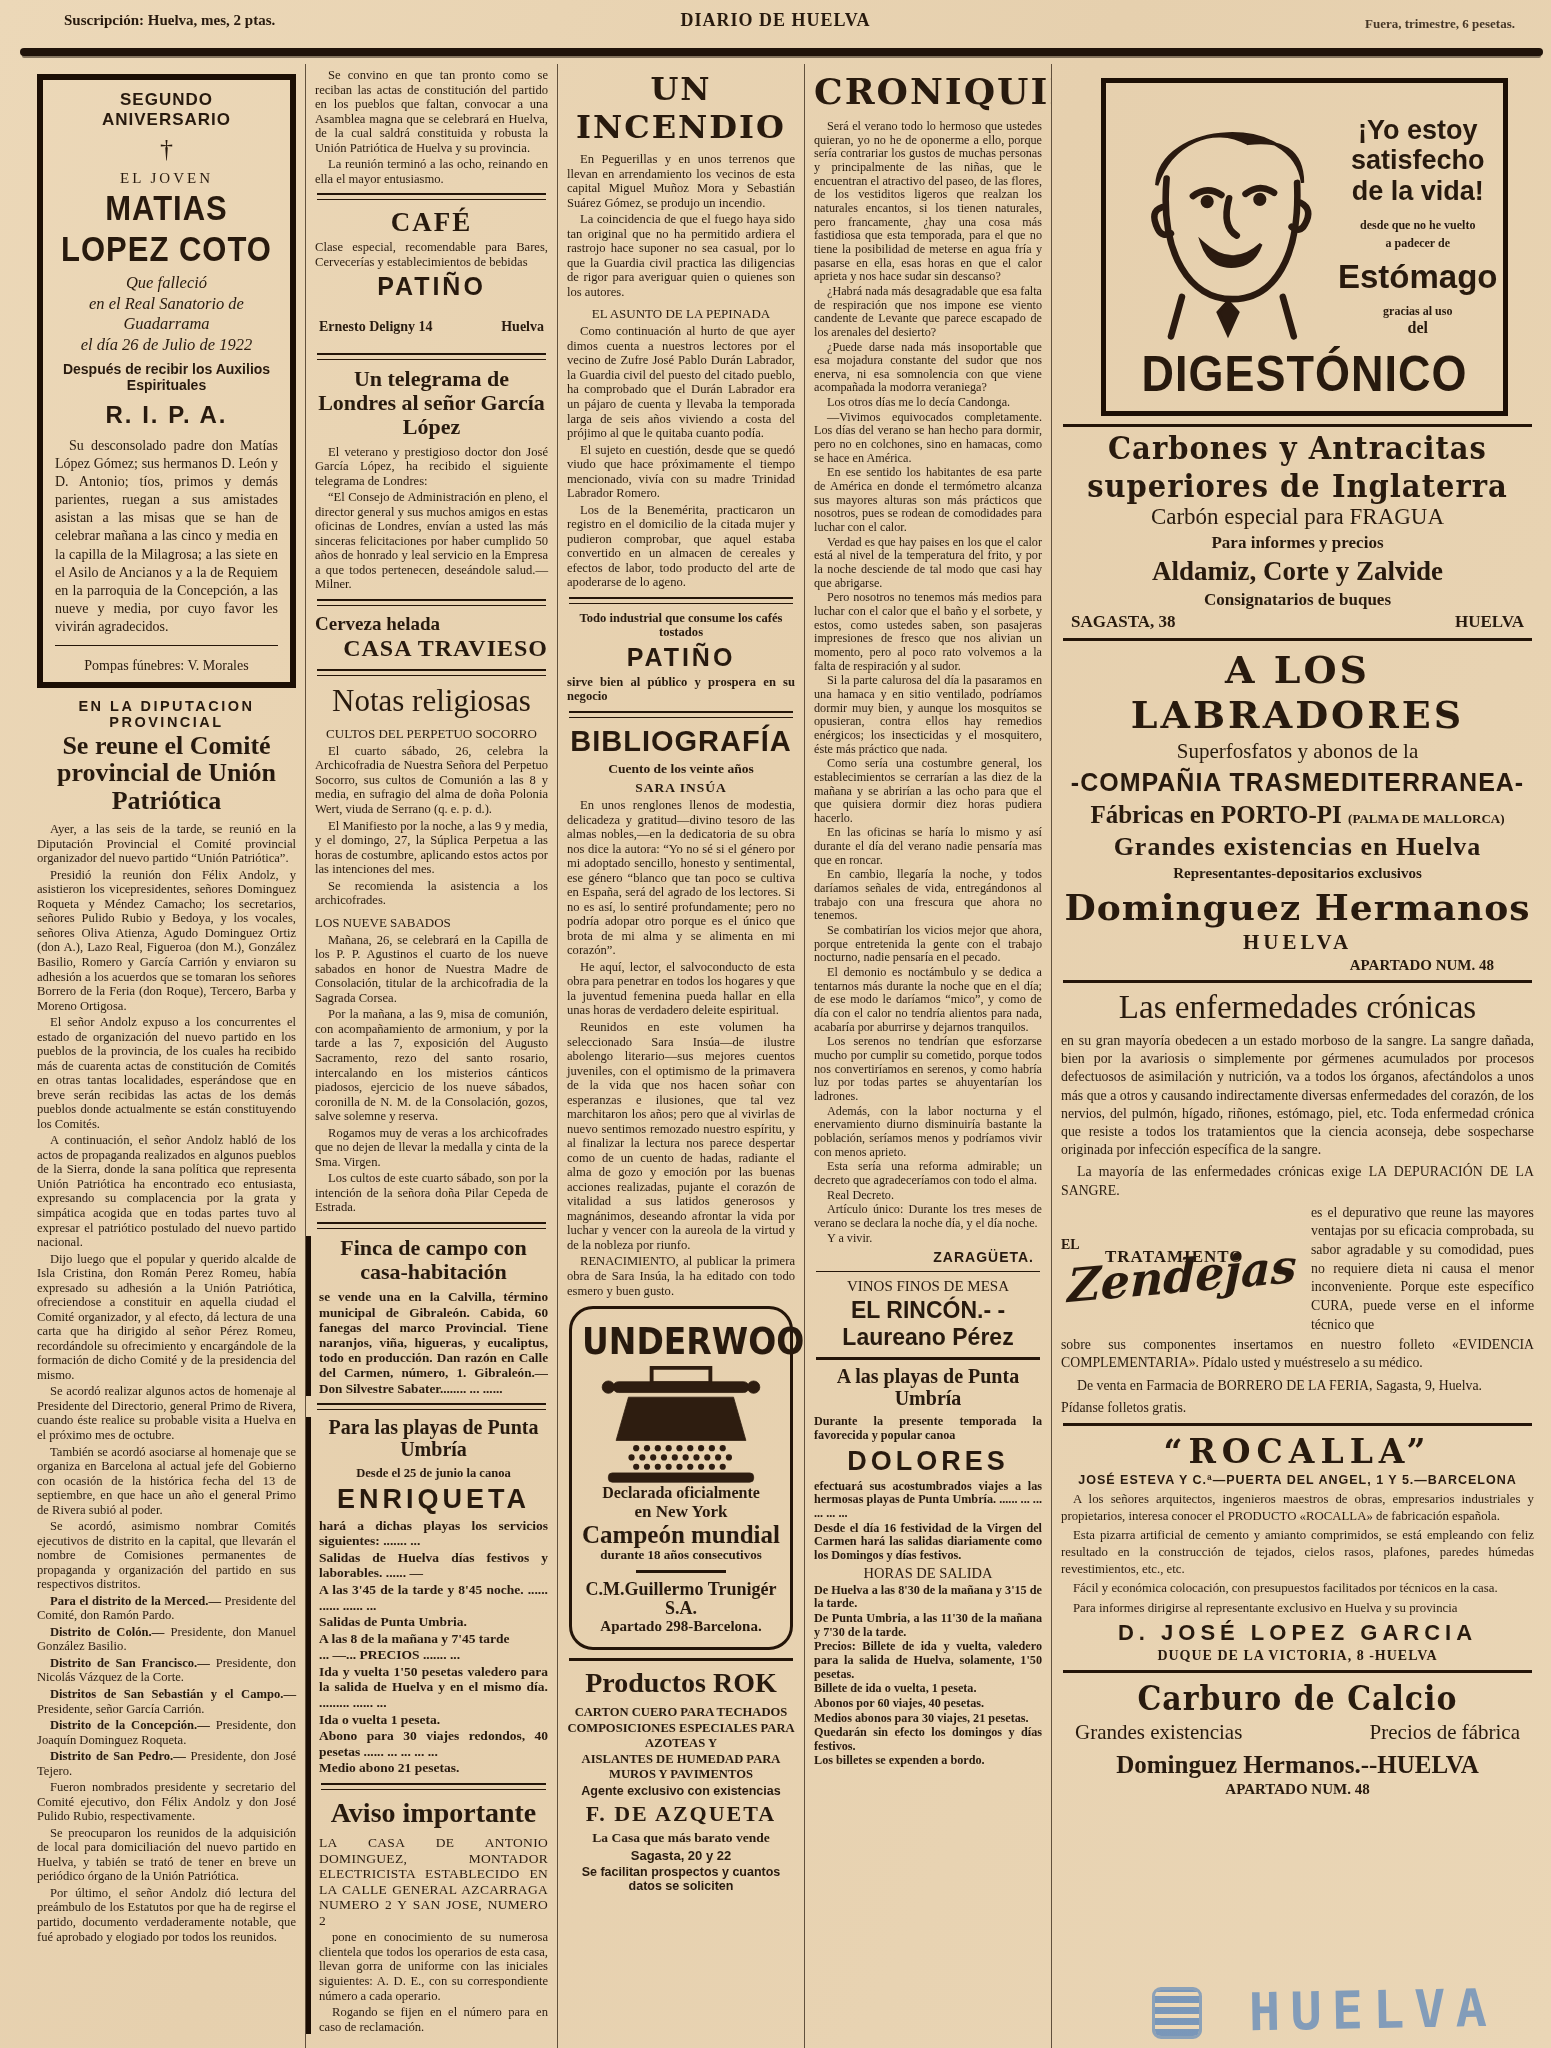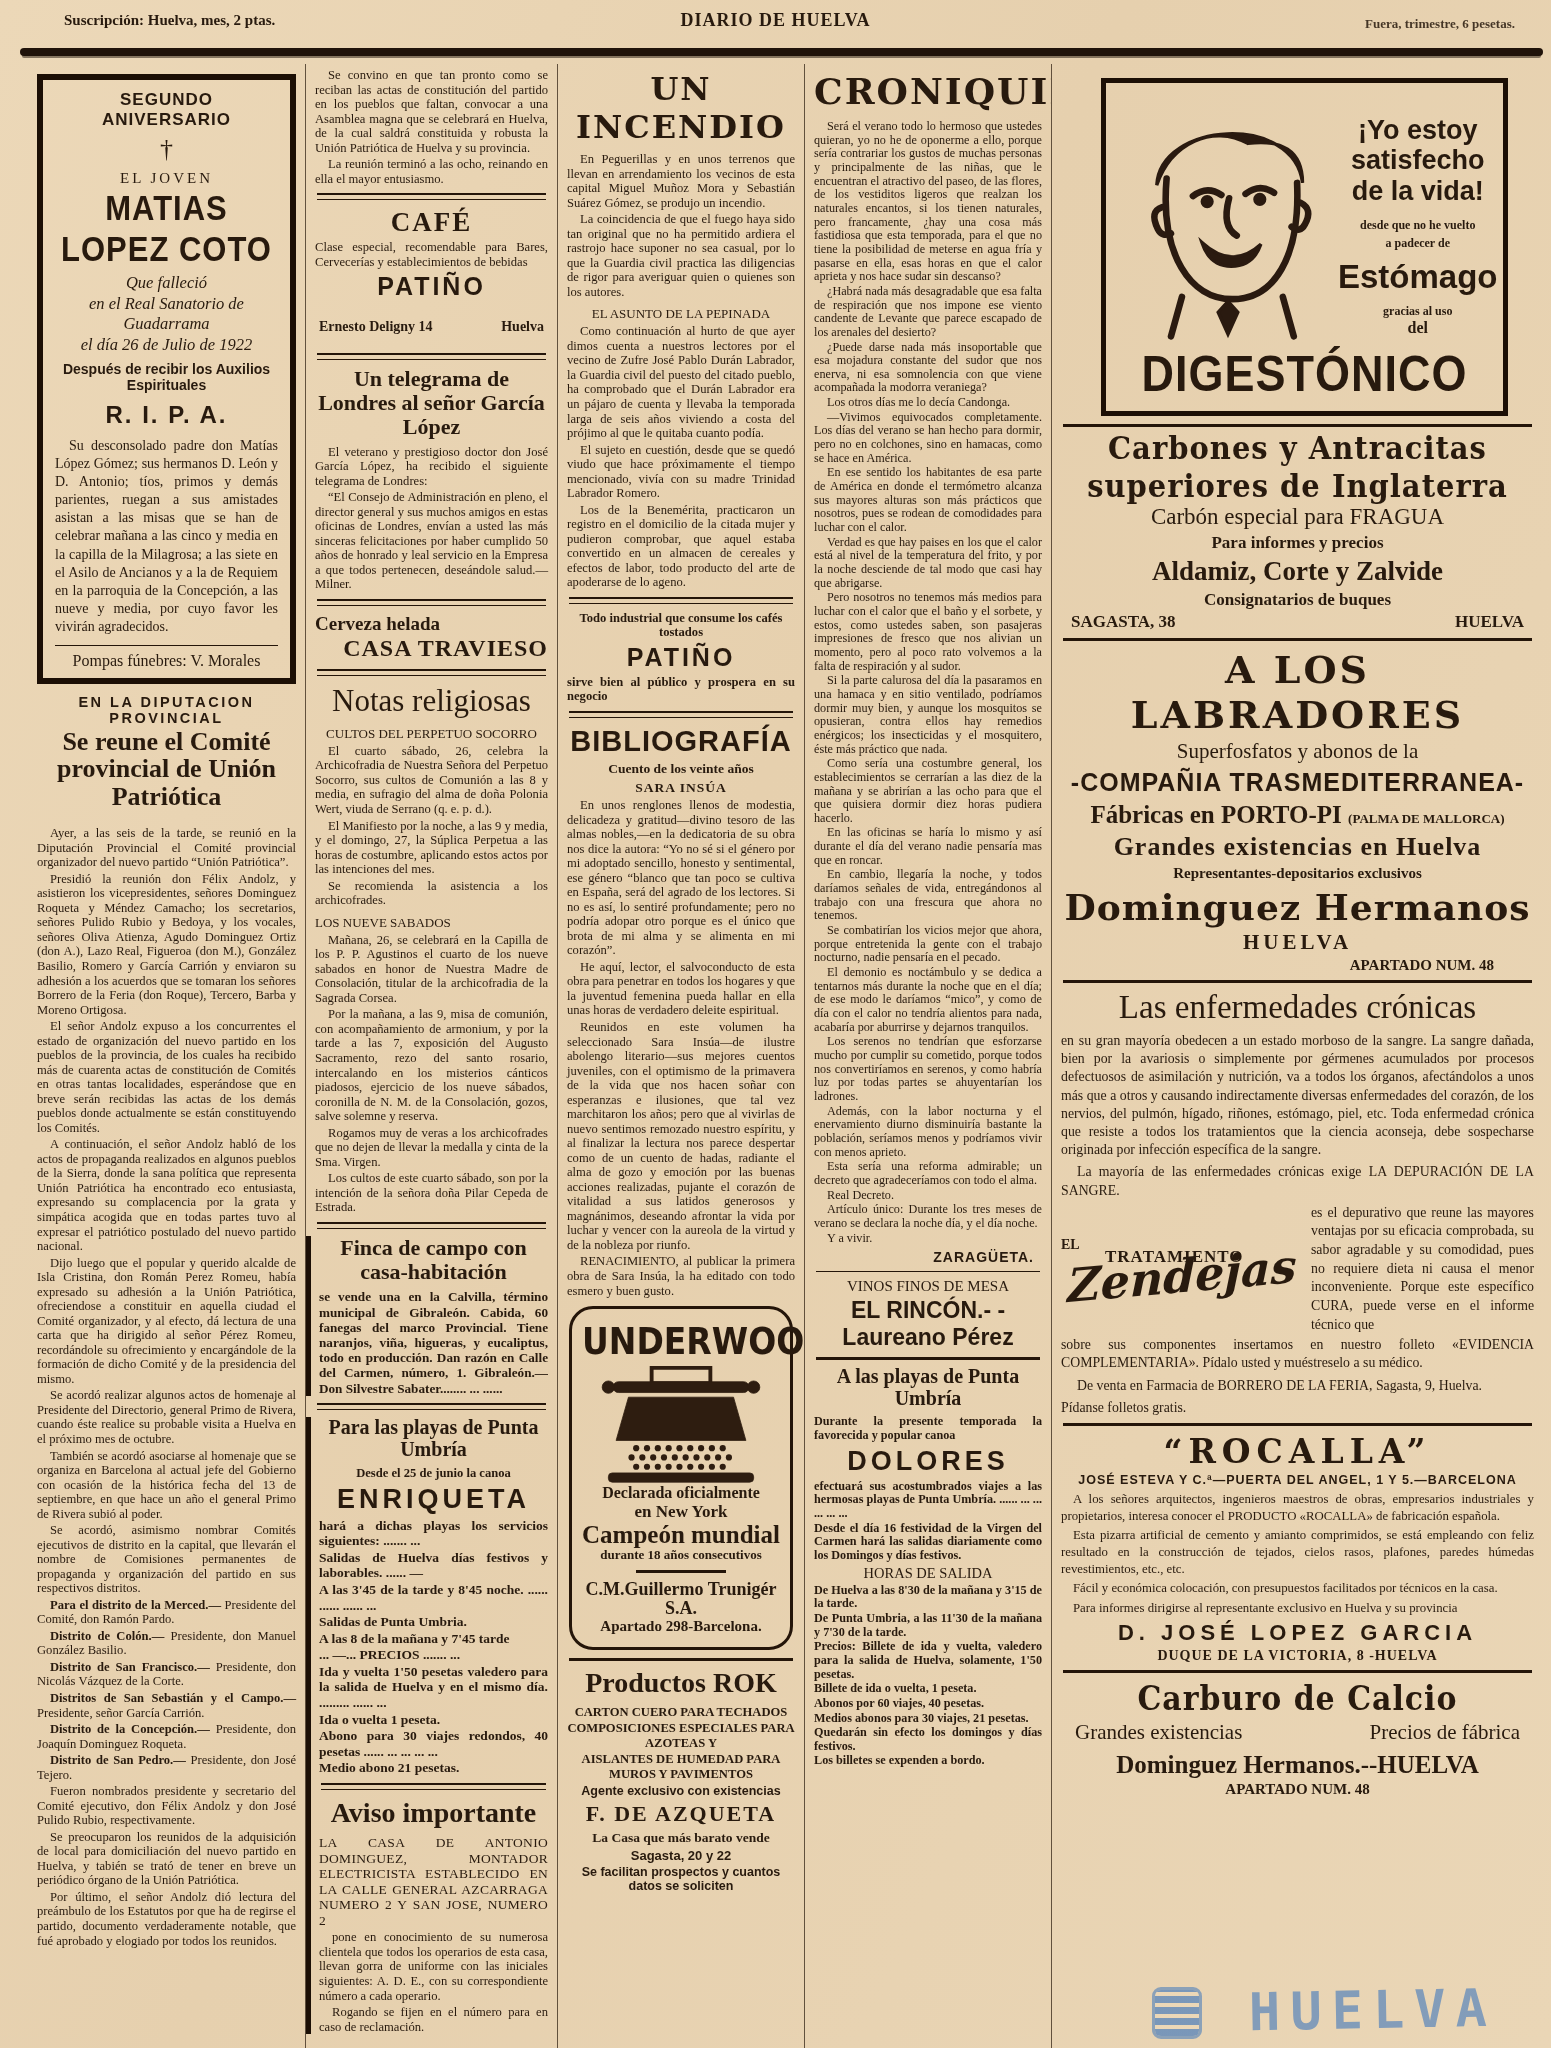--- a/index.html
+++ b/index.html
@@ -26,41 +26,41 @@
   .noind{text-indent:0;}
   .ctr{text-align:center;text-indent:0;}
   .rt{text-align:right;text-indent:0;}
   .b{font-weight:bold;}
   
   .rule-thin{border-top:1.5px solid #241509;margin:6px 2px;}
   .rule-thick{border-top:3.5px solid #241509;margin:6px 2px;}
   .rule-orn{height:4px;border-top:2.5px solid #241509;border-bottom:1.5px solid #241509;margin:7px 2px;}
   
   .kicker{font-family:"Liberation Sans",sans-serif;font-weight:bold;font-size:14.5px;letter-spacing:2.5px;text-align:center;margin:10px 0 2px;}
-  .head-lg{font-weight:bold;font-size:26px;line-height:1.06;text-align:center;margin:2px 0 16px;}
+  .head-lg{font-weight:bold;font-size:26px;line-height:1.06;text-align:center;margin:2px 0 8px;}
   .head-md{font-weight:bold;font-size:22px;line-height:1.08;text-align:center;margin:4px 0 6px;}
   .head-incendio{font-weight:bold;font-size:32px;letter-spacing:2px;text-align:center;margin:2px 0 6px;font-family:"DejaVu Serif",serif;}
   .head-croni{font-size:36px;letter-spacing:2px;text-align:center;margin:2px 0 8px;font-weight:bold;font-family:"DejaVu Serif",serif;}
   .head-biblio{font-family:"Liberation Sans",sans-serif;font-weight:bold;font-size:29px;letter-spacing:1px;text-align:center;margin:4px 0 2px;}
   .head-notas{font-size:31px;text-align:center;margin:2px 0 4px;font-weight:normal;}
   .head-serif-lg{font-size:28px;text-align:center;font-weight:bold;margin:4px 0 6px;}
   .subhead{font-weight:bold;font-size:13.5px;text-align:center;margin:3px 0 2px;}
   .caps-sub{font-size:13px;margin:7px 0 2px;text-indent:0;}
   .sig{font-family:"Liberation Sans",sans-serif;font-weight:bold;font-size:14px;text-align:right;letter-spacing:1px;margin:4px 8px 6px 0;}
   
   .obit{border:6px solid #1c0f05;padding:10px 12px 8px;margin:6px 0 10px;text-align:center;}
   .obit .t1{font-family:"Liberation Sans",sans-serif;font-weight:bold;font-size:17px;letter-spacing:1px;}
   .obit .cross{font-size:26px;margin:4px 0 2px;}
   .obit .lead{font-size:15px;letter-spacing:3px;margin:6px 0;}
   .obit .name{font-family:"Liberation Sans",sans-serif;font-weight:bold;font-size:31px;letter-spacing:1px;transform:scaleY(1.15);margin:4px 0 8px;}
   .obit .it{font-style:italic;font-size:16.5px;line-height:1.25;}
   .obit .aux{font-family:"Liberation Sans",sans-serif;font-weight:bold;font-size:14px;margin:5px 0;}
   .obit .rip{font-family:"Liberation Sans",sans-serif;font-weight:bold;font-size:24px;letter-spacing:2px;margin:8px 0;}
   .obit .body{text-align:justify;font-size:14px;line-height:1.3;text-indent:14px;margin:4px 0 8px;}
-  .obit .foot{border-top:1.5px solid #241509;padding-top:6px;font-size:16px;}
+  .obit .foot{border-top:1.5px solid #241509;padding-top:12px;font-size:14px;}
   
   .ad-cafe-t{font-weight:bold;font-size:27px;text-align:center;letter-spacing:2px;margin:2px 0;}
   .ad-brand{font-family:"Liberation Sans",sans-serif;font-weight:bold;font-size:25px;text-align:center;letter-spacing:3px;margin:3px 0;}
   .ad-line{font-weight:bold;font-size:13.5px;text-indent:0;margin:1px 0;}
   .addr-row{display:flex;justify-content:space-between;font-weight:bold;font-size:14px;margin:18px 4px;}
   .boat{font-family:"Liberation Sans",sans-serif;font-weight:bold;font-size:27px;text-align:center;letter-spacing:4px;margin:3px 0;}
   .leftbar{border-left:5px solid #1c0f05;padding-left:8px;margin-left:-9px;}
   
   .uw-box{border:3.5px solid #241509;border-radius:24px;padding:10px 10px 12px;margin:8px 2px;text-align:center;}
   .uw-logo{font-family:"DejaVu Sans",sans-serif;font-weight:bold;font-size:33px;letter-spacing:0;transform:scaleY(1.15);margin:2px 0 6px;}

